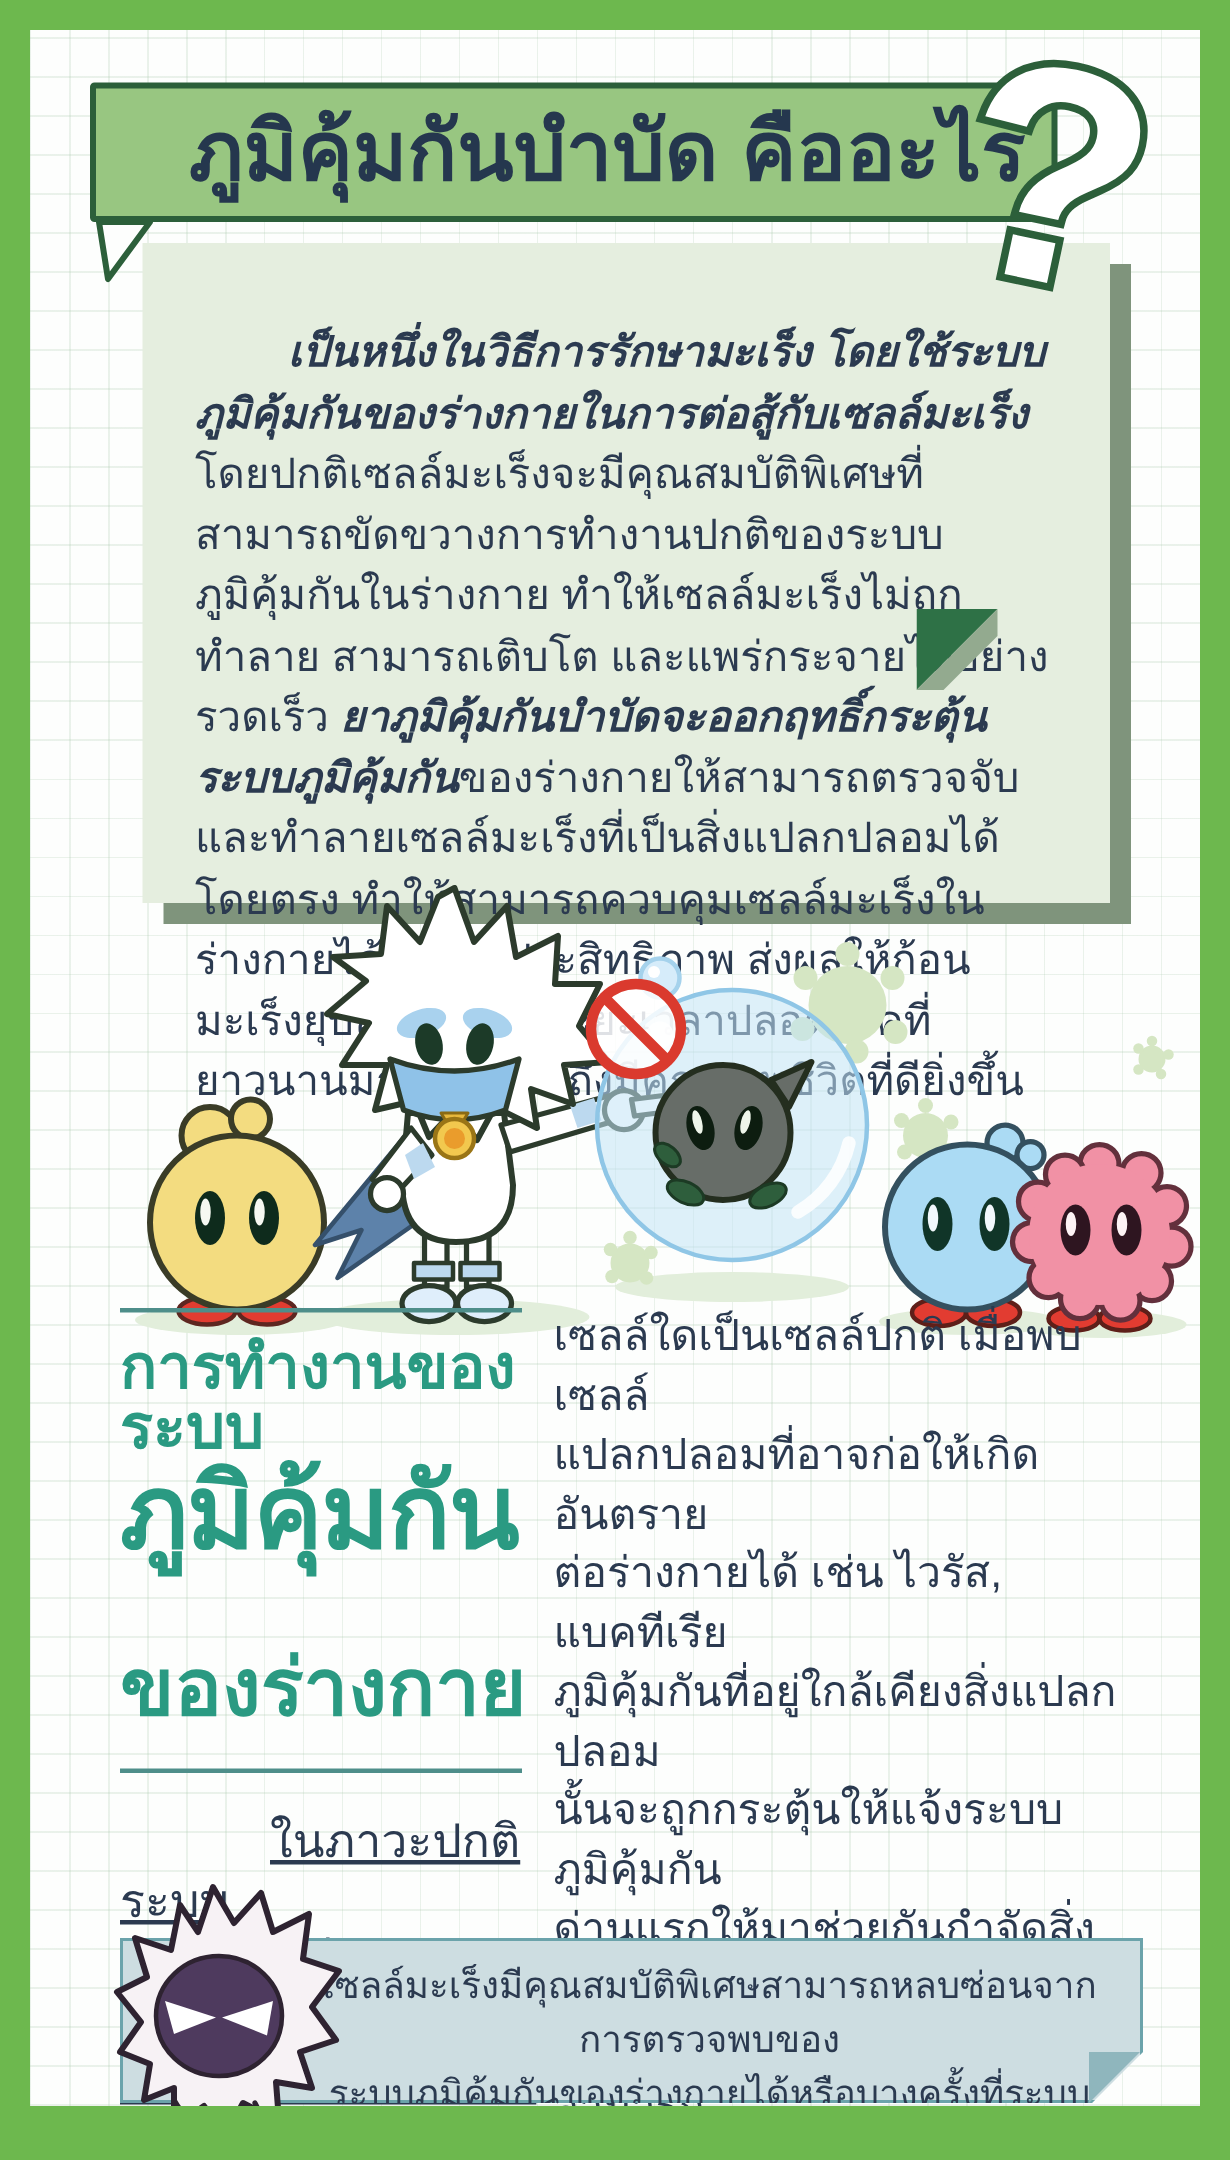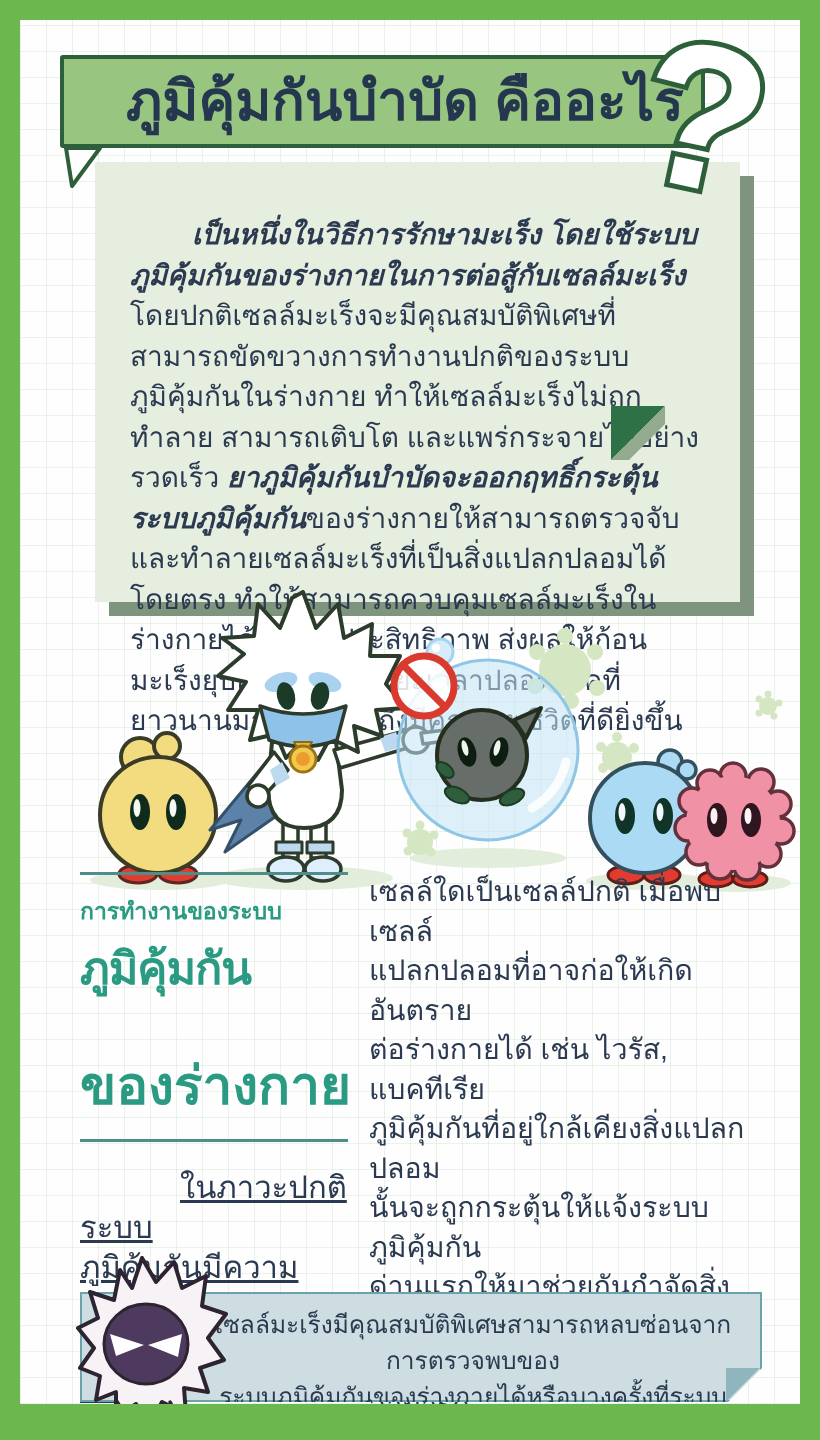--- a/index.html
+++ b/index.html
@@ -27,22 +27,22 @@
   .panel{position:absolute;left:75px;top:142px;width:645px;height:440px;background:#e5eedf;z-index:2;}
   .panel-fold{position:absolute;left:591px;top:386px;z-index:3;}
   .intro-text{padding:25px 35px 0 35px;font-size:28px;line-height:40.5px;color:#2b3a50;text-indent:62px;}
   .intro-text b{font-weight:800;font-style:italic;}
 
   .scene{position:absolute;left:0;top:570px;width:780px;height:302px;z-index:4;}
 
   .col-left{position:absolute;left:60px;top:852px;width:292px;z-index:5;}
   .col-right{position:absolute;left:349px;top:852px;width:405px;z-index:5;}
   .rule{height:3px;background:#4e8e8a;width:268px;}
-  .kicker{margin-top:16px;font-size:23px;font-weight:600;color:#2a9a82;line-height:40px;}
-  .big-title{font-size:45px;font-weight:800;color:#2a9a82;line-height:76px;letter-spacing:-1px;}
+  .kicker{margin-top:16px;font-size:41px;font-weight:600;color:#2a9a82;line-height:40px;}
+  .big-title{font-size:69px;font-weight:800;color:#2a9a82;line-height:76px;letter-spacing:-1px;}
   .sub-title{font-size:53px;font-weight:800;color:#2a9a82;line-height:62px;margin-bottom:22px;margin-top:48px;}
   .left-par{margin-top:26px;font-size:31px;line-height:40px;color:#2b3a50;text-indent:100px;white-space:pre-line;text-decoration:underline;}
   .right-par{font-size:28.5px;line-height:39.5px;color:#2b3a50;white-space:pre-line;}
 
   .note-box{position:absolute;left:60px;top:1272px;width:682px;height:110px;background:#cddde1;
     border:2px solid #6ba3ab;box-sizing:border-box;z-index:5;
     clip-path:polygon(0 0,100% 0,100% calc(100% - 34px),calc(100% - 34px) 100%,0 100%);}
   .note-fold{position:absolute;left:706px;top:1348px;width:0;height:0;z-index:6;
     border-top:34px solid #8fb6bd;border-right:34px solid transparent;}
   .note-text{padding:13px 18px 0 122px;font-size:24.5px;line-height:36px;color:#2b3a50;text-align:center;white-space:pre-line;}

